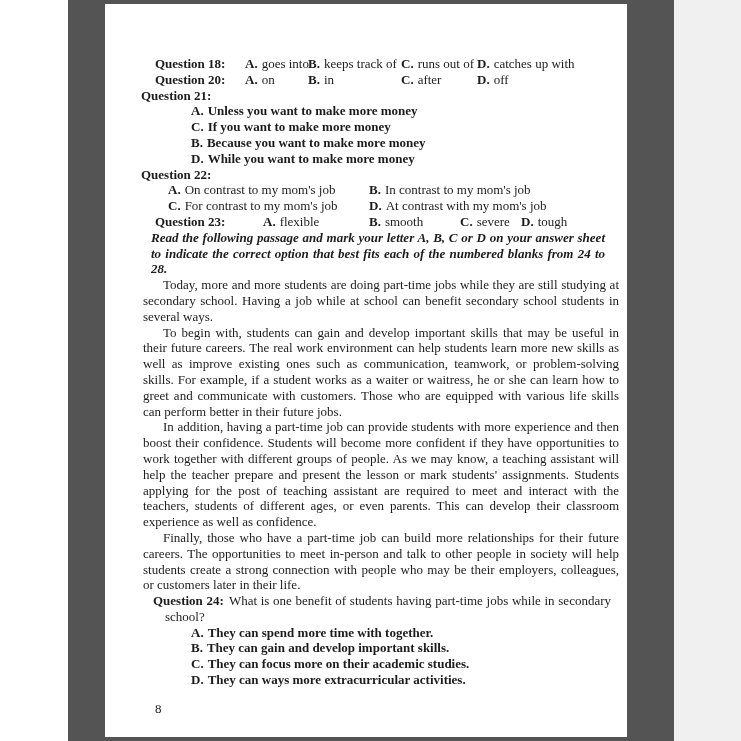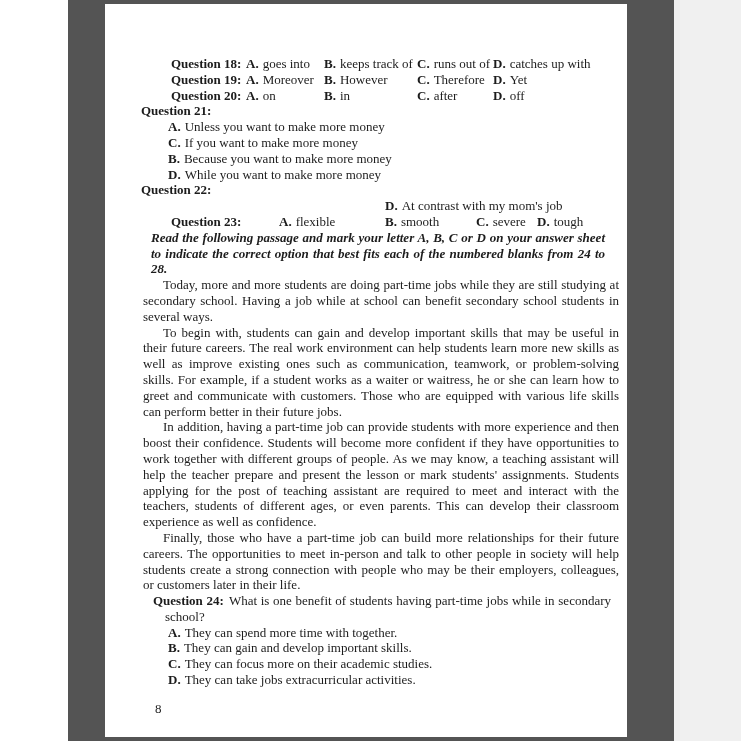--- a/index.html
+++ b/index.html
@@ -14,29 +14,29 @@
   .bar-left{left:68px;top:0;width:37px;height:741px;}
   .bar-right{left:627px;top:0;width:47px;height:741px;}
   .strip-top{left:68px;top:0;width:606px;height:4px;}
   .strip-bottom{left:105px;top:737px;width:522px;height:4px;}
   .page{
     position:absolute;left:105px;top:4px;width:522px;height:733px;
     background:var(--page-bg,#ffffff);overflow:hidden;
   }
   .content{padding-top:52px;font-size:13px;line-height:15.8px;}
   
-  .qrow{position:relative;height:15.8px;white-space:nowrap;margin-left:16px;}
+  .qrow{position:relative;height:15.8px;white-space:nowrap;}
   .ql{position:absolute;left:50px;font-weight:bold;}
   .pos{position:absolute;}
-  .cA{left:125px}.cB{left:203px}.cC{left:296px}.cD{left:372px}
+  .cA{left:140px}.cB{left:203px}.cC{left:296px}.cD{left:372px}
   .col1{left:63px}.col2{left:264px}
   .kA{left:158px}.kB{left:264px}.kC{left:355px}.kD{left:416px}
   b.lt{margin-right:4px;}
   .hline{margin-left:36px;font-weight:bold;line-height:15.8px;}
-  .optline{margin-left:63px;line-height:15.8px;}
+  .optline{margin-left:86px;line-height:15.8px;font-weight:bold;}
   .instruction{margin:0 22px 0 46px;font-weight:bold;font-style:italic;text-align:justify;line-height:15.8px;}
   .para{margin:0 8px 0 38px;text-indent:20px;text-align:justify;line-height:15.8px;}
   .q24p{margin:0 16px 0 60px;text-indent:-12px;text-align:justify;line-height:15.8px;}
   .q24p b{margin-right:5px;}
   .pagenum{margin-left:50px;margin-top:13px;font-size:13px;}
 </style>
 </head>
 <body>
 
 <div class="outer-right"></div>
@@ -49,44 +49,42 @@
   <div class="content">
 
     <div class="qrow">
       <span class="ql">Question 18:</span>
       <span class="pos cA"><b class="lt">A.</b><span>goes into</span></span>
       <span class="pos cB"><b class="lt">B.</b><span>keeps track of</span></span>
       <span class="pos cC"><b class="lt">C.</b><span>runs out of</span></span>
       <span class="pos cD"><b class="lt">D.</b><span>catches up with</span></span>
     </div>
 
-    <div class="qrow">
-      <span class="ql">Question 19:</span>
-      <span class="pos cA"><b class="lt">A.</b><span>Moreover</span></span>
-      <span class="pos cB"><b class="lt">B.</b><span>However</span></span>
-      <span class="pos cC"><b class="lt">C.</b><span>Therefore</span></span>
-      <span class="pos cD"><b class="lt">D.</b><span>Yet</span></span>
-    </div>
 
     <div class="qrow">
       <span class="ql">Question 20:</span>
       <span class="pos cA"><b class="lt">A.</b><span>on</span></span>
       <span class="pos cB"><b class="lt">B.</b><span>in</span></span>
       <span class="pos cC"><b class="lt">C.</b><span>after</span></span>
       <span class="pos cD"><b class="lt">D.</b><span>off</span></span>
     </div>
 
     <div class="hline">Question 21:</div>
     <div class="optline"><b class="lt">A.</b><span>Unless you want to make more money</span></div>
     <div class="optline"><b class="lt">C.</b><span>If you want to make more money</span></div>
     <div class="optline"><b class="lt">B.</b><span>Because you want to make more money</span></div>
     <div class="optline"><b class="lt">D.</b><span>While you want to make more money</span></div>
 
     <div class="hline">Question 22:</div>
     <div class="qrow">
+      <span class="pos col1"><b class="lt">A.</b><span>On contrast to my mom's job</span></span>
+      <span class="pos col2"><b class="lt">B.</b><span>In contrast to my mom's job</span></span>
+    </div>
+    <div class="qrow">
+      <span class="pos col1"><b class="lt">C.</b><span>For contrast to my mom's job</span></span>
       <span class="pos col2"><b class="lt">D.</b><span>At contrast with my mom's job</span></span>
     </div>
 
     <div class="qrow">
       <span class="ql">Question 23:</span>
       <span class="pos kA"><b class="lt">A.</b><span>flexible</span></span>
       <span class="pos kB"><b class="lt">B.</b><span>smooth</span></span>
       <span class="pos kC"><b class="lt">C.</b><span>severe</span></span>
       <span class="pos kD"><b class="lt">D.</b><span>tough</span></span>
     </div>
@@ -95,17 +93,17 @@
 
     <p class="para">Today, more and more students are doing part-time jobs while they are still studying at secondary school. Having a job while at school can benefit secondary school students in several ways.</p>
     <p class="para">To begin with, students can gain and develop important skills that may be useful in their future careers. The real work environment can help students learn more new skills as well as improve existing ones such as communication, teamwork, or problem-solving skills. For example, if a student works as a waiter or waitress, he or she can learn how to greet and communicate with customers. Those who are equipped with various life skills can perform better in their future jobs.</p>
     <p class="para">In addition, having a part-time job can provide students with more experience and then boost their confidence. Students will become more confident if they have opportunities to work together with different groups of people. As we may know, a teaching assistant will help the teacher prepare and present the lesson or mark students' assignments. Students applying for the post of teaching assistant are required to meet and interact with the teachers, students of different ages, or even parents. This can develop their classroom experience as well as confidence.</p>
     <p class="para">Finally, those who have a part-time job can build more relationships for their future careers. The opportunities to meet in-person and talk to other people in society will help students create a strong connection with people who may be their employers, colleagues, or customers later in their life.</p>
 
     <p class="q24p"><b>Question 24:</b><span>What is one benefit of students having part-time jobs while in secondary school?</span></p>
     <div class="optline"><b class="lt">A.</b><span>They can spend more time with together.</span></div>
     <div class="optline"><b class="lt">B.</b><span>They can gain and develop important skills.</span></div>
     <div class="optline"><b class="lt">C.</b><span>They can focus more on their academic studies.</span></div>
-    <div class="optline"><b class="lt">D.</b><span>They can take jobs extracurricular activities.</span></div>
+    <div class="optline"><b class="lt">D.</b><span>They can ways more extracurricular activities.</span></div>
 
     <div class="pagenum">8</div>
   </div>
 </div>
 
 </body></html>

